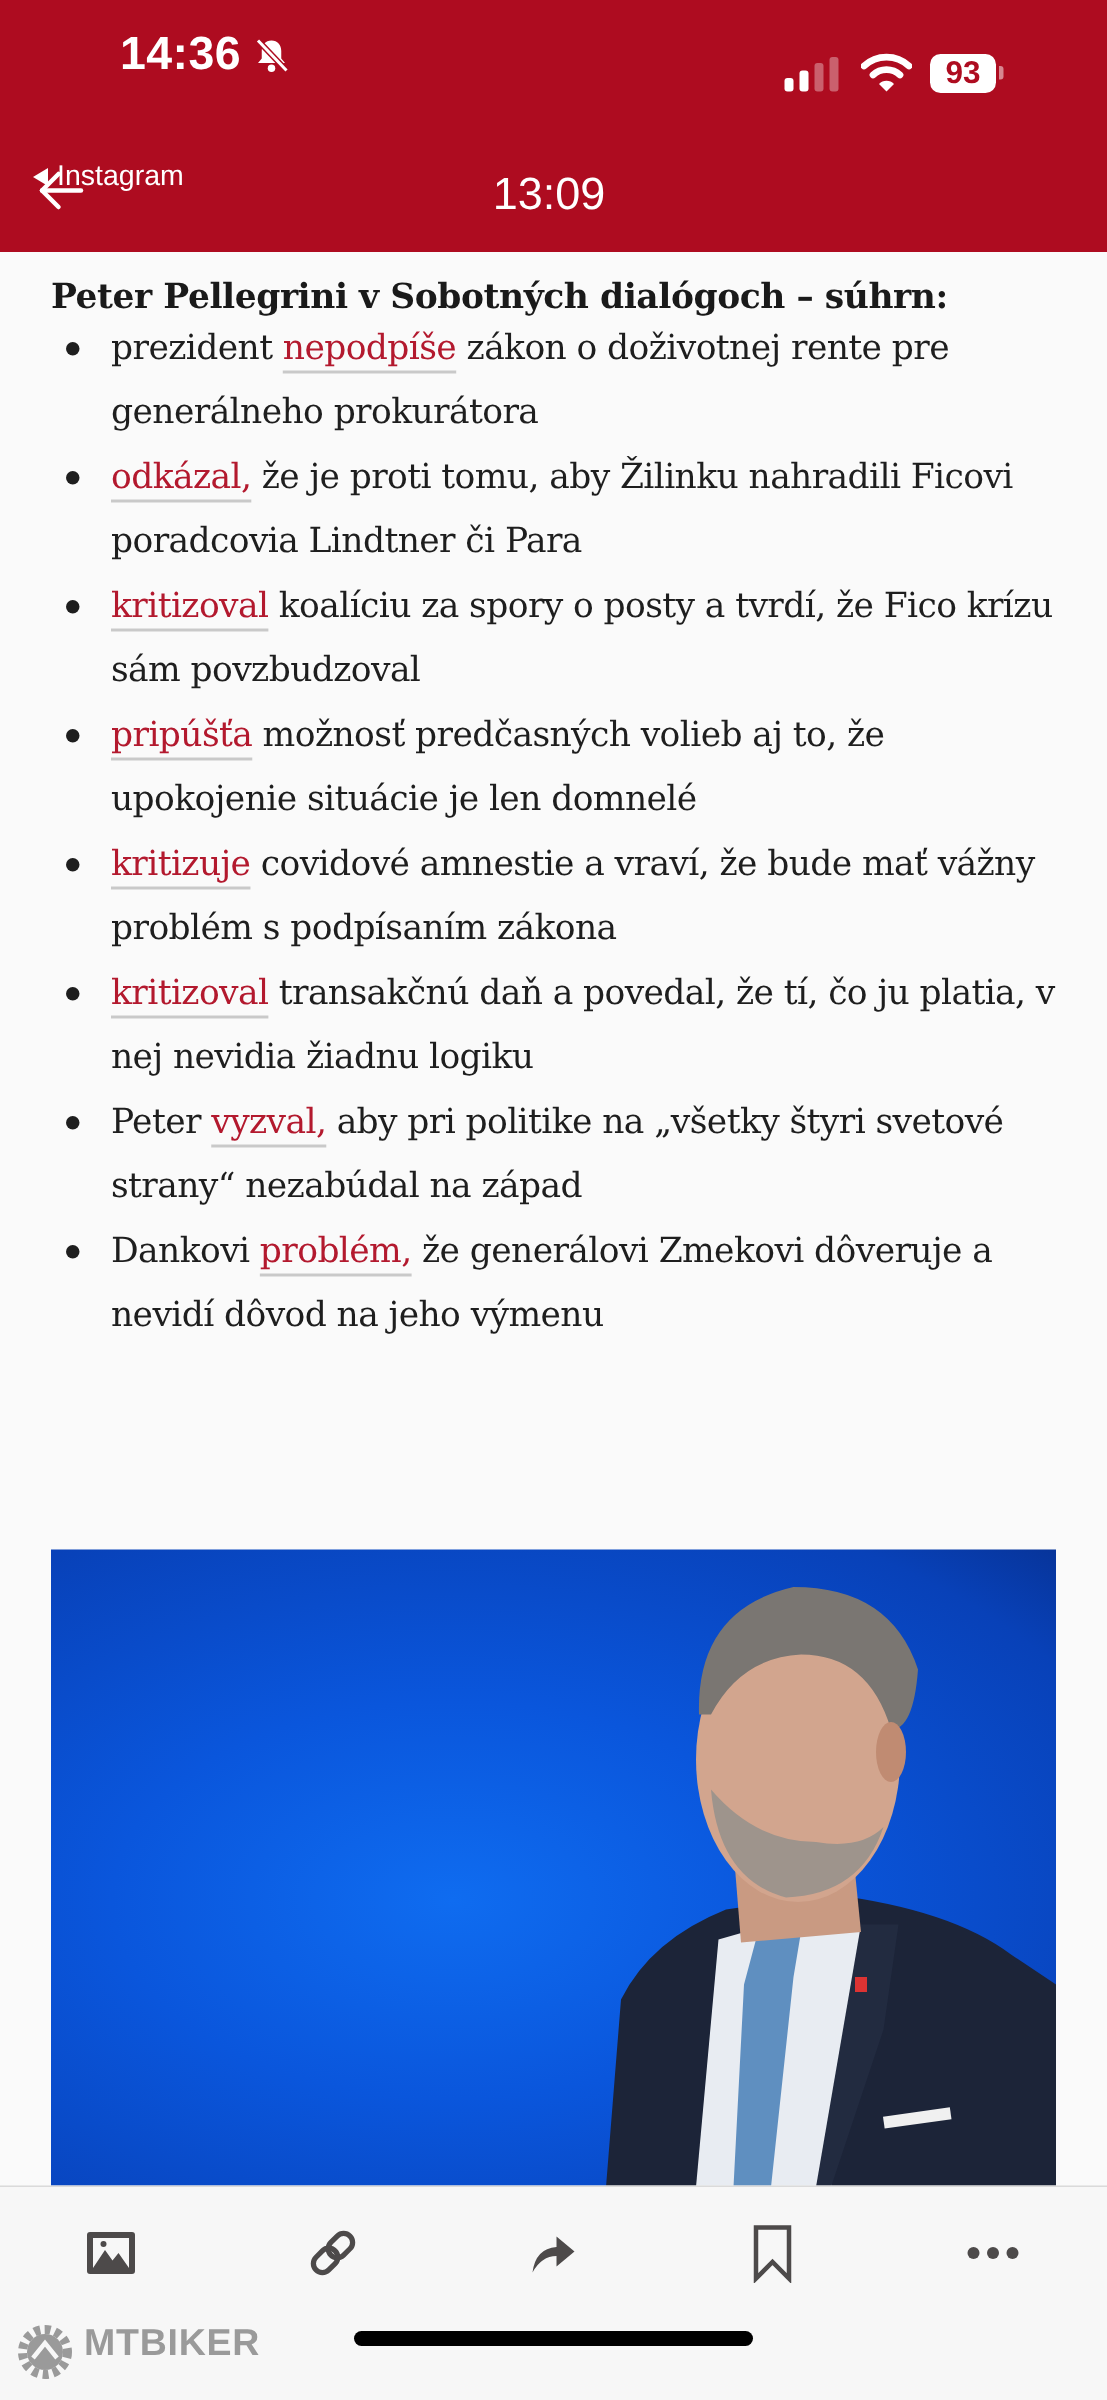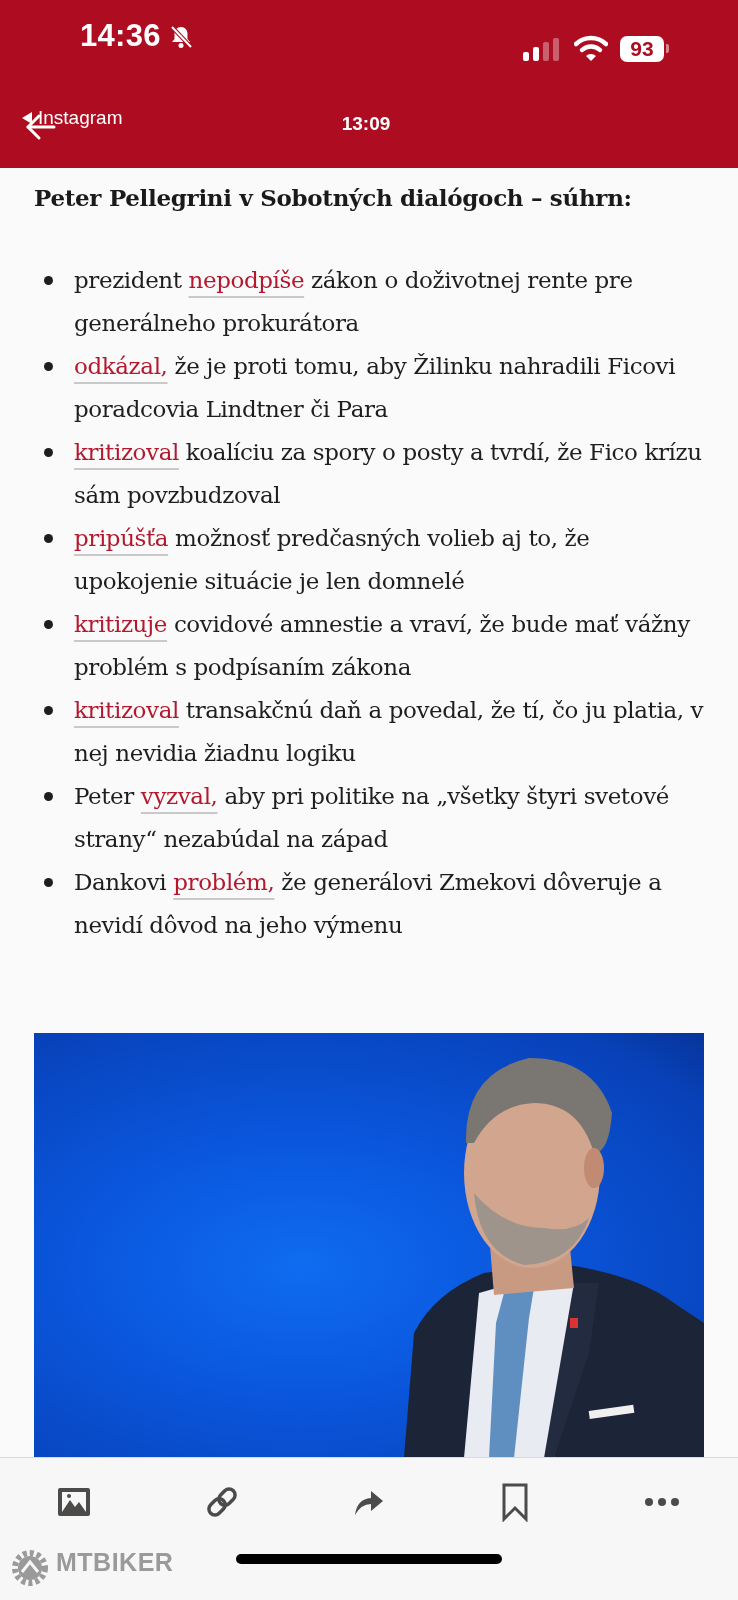--- a/index.html
+++ b/index.html
@@ -14,25 +14,25 @@
     .status-time { position: absolute; left: 80px; top: 18px; font-size: 31px; font-weight: 600; letter-spacing: 0.3px; }
     .mute-icon { position: absolute; left: 168px; top: 24px; width: 26px; height: 26px; }
     .back-app { position: absolute; left: 22px; top: 59px; font-size: 19px; display: flex; align-items: center; gap: 6px; margin-top: 48px; }
     .back-app .tri { width: 0; height: 0; border-top: 6px solid transparent; border-bottom: 6px solid transparent; border-right: 10px solid #fff; }
     .signal { position: absolute; left: 522px; top: 38px; width: 40px; height: 24px; }
     .wifi { position: absolute; left: 574px; top: 34px; width: 34px; height: 28px; }
     .battery { position: absolute; left: 620px; top: 36px; width: 50px; height: 26px; }
     .battery .body { position: absolute; left: 0; top: 0; width: 44px; height: 26px; background: #fff; border-radius: 7px; color: #ae0c20; font-size: 21px; font-weight: 700; text-align: center; line-height: 26px; }
     .battery .nub { position: absolute; left: 46px; top: 8px; width: 3px; height: 9px; background: rgba(255,255,255,0.5); border-radius: 0 2px 2px 0; }
     .nav-back { position: absolute; left: 24px; top: 110px; width: 34px; height: 34px; }
-    .nav-title { position: absolute; left: 0; width: 732px; top: 113px; text-align: center; font-size: 19px; font-weight: 700; }
+    .nav-title { position: absolute; left: 0; width: 732px; top: 113px; text-align: center; font-size: 30px; font-weight: 400; }
 
     .content { position: absolute; left: 34px; top: 168px; width: 672px; }
     .article-heading { margin-top: 16px; font-family: "DejaVu Serif", serif; font-weight: 700; font-size: 23px; letter-spacing: -0.3px; color: #1a1a1a; }
-    .bullets { list-style: none; margin-top: 48px; }
+    .bullets { list-style: none; }
     .bullets li { position: relative; padding-left: 40px; font-size: 23px; line-height: 43px; letter-spacing: -0.4px; color: #1e1e1e; }
     .bullets li::before { content: ""; position: absolute; left: 10px; top: 17px; width: 9px; height: 9px; border-radius: 50%; background: #1e1e1e; }
     .link { color: #b3192e; text-decoration: underline; text-decoration-color: #c9c9c9; text-underline-offset: 8px; text-decoration-thickness: 2px; }
 
     .photo { position: absolute; left: 34px; top: 1033px; width: 670px; height: 425px; overflow: hidden;
       background: radial-gradient(ellipse at 40% 55%, #0f6cf0 0%, #0a56dc 40%, #0841b8 85%, #07349a 100%); }
     .photo svg { position: absolute; left: 0; top: 0; }
 
     .toolbar { position: absolute; left: 0; top: 1457px; width: 738px; height: 143px; background: #f7f7f7; border-top: 1px solid #dadada; }
     .tb-icon { position: absolute; top: 22px; width: 44px; height: 44px; display: flex; align-items: center; justify-content: center; }

